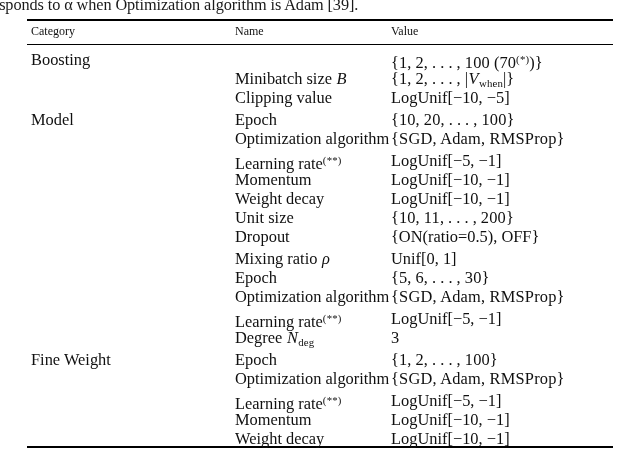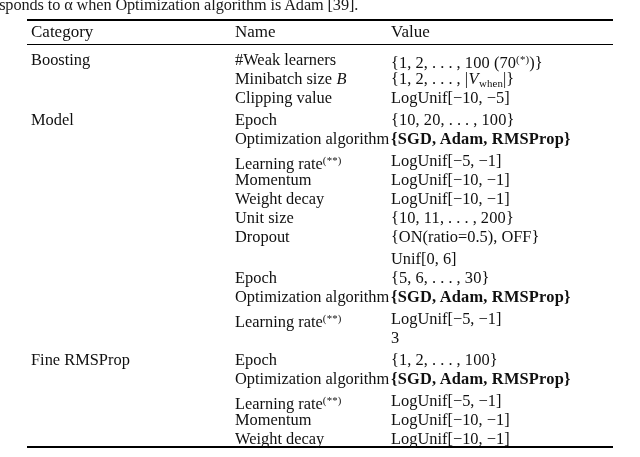--- a/index.html
+++ b/index.html
@@ -70,21 +70,21 @@
   .cell {
     position: absolute;
     white-space: nowrap;
     font-size: 16.4px;
   }
   .col-category { left: 31px; }
   .col-name     { left: 235px; text-align: right; }
   .col-value    { left: 391px; }
 
   .header .cell {
-    font-size: 17px;
+    font-size: 12px;
   }
 
   
   .mi {
     font-style: italic;
     font-family: "Liberation Serif", "DejaVu Serif", serif;
     padding: 0 0.5px;
   }
   .sub {
     font-size: 0.66em;
@@ -93,21 +93,21 @@
     letter-spacing: 0.1px;
   }
   .sup {
     font-size: 0.66em;
     vertical-align: 0.45em;
     font-style: normal;
     letter-spacing: 0.2px;
   }
   .num { letter-spacing: 0.15px; }
   .minus { font-family: "Liberation Serif", "DejaVu Serif", serif; }
-  .ops { letter-spacing: 0.2px; font-weight: bold; }
+  .ops { letter-spacing: 0.2px; }
 </style>
 </head>
 <body>
 
 <div id="page">
 
   <div class="caption-clip">
     <div class="caption-text">esponds to α when Optimization algorithm is Adam [39].</div>
   </div>
 
@@ -118,21 +118,20 @@
   <div class="table">
 
     <div class="row header" style="top:22px">
       <div class="cell col-category">Category</div>
       <div class="cell col-name">Name</div>
       <div class="cell col-value">Value</div>
     </div>
 
     <div class="row" style="top:50px">
       <div class="cell col-category">Boosting</div>
-      <div class="cell col-name">#Weak learners</div>
       <div class="cell col-value">{<span class="num">1</span>, <span class="num">2</span>, . . . , <span class="num">100</span> (<span class="num">70</span><span class="sup">(*)</span>)}</div>
     </div>
 
     <div class="row" style="top:69px">
       <div class="cell col-category"></div>
       <div class="cell col-name">Minibatch size <span class="mi">B</span></div>
       <div class="cell col-value">{<span class="num">1</span>, <span class="num">2</span>, . . . , |<span class="mi">V</span><span class="sub">when</span>|}</div>
     </div>
 
     <div class="row" style="top:88px">
@@ -177,21 +176,22 @@
       <div class="cell col-value">{<span class="num">10</span>, <span class="num">11</span>, . . . , <span class="num">200</span>}</div>
     </div>
 
     <div class="row" style="top:227px">
       <div class="cell col-category"></div>
       <div class="cell col-name">Dropout</div>
       <div class="cell col-value">{ON(ratio=0.5), OFF}</div>
     </div>
 
     <div class="row" style="top:249px">
-      <div class="cell col-value">Unif[0, 6]</div>
+      <div class="cell col-name">Mixing ratio <span class="mi">ρ</span></div>
+      <div class="cell col-value">Unif[0, 1]</div>
     </div>
 
     <div class="row" style="top:268px">
       <div class="cell col-name">Epoch</div>
       <div class="cell col-value">{<span class="num">5</span>, <span class="num">6</span>, . . . , <span class="num">30</span>}</div>
     </div>
 
     <div class="row" style="top:287px">
       <div class="cell col-category"></div>
       <div class="cell col-name">Optimization algorithm</div>
@@ -199,25 +199,26 @@
     </div>
 
     <div class="row" style="top:309px">
       <div class="cell col-category"></div>
       <div class="cell col-name">Learning rate<span class="sup">(**)</span></div>
       <div class="cell col-value">LogUnif[<span class="minus">−</span>5, <span class="minus">−</span>1]</div>
     </div>
 
     <div class="row" style="top:328px">
       <div class="cell col-category"></div>
+      <div class="cell col-name">Degree <span class="mi">N</span><span class="sub">deg</span></div>
       <div class="cell col-value">3</div>
     </div>
 
     <div class="row" style="top:350px">
-      <div class="cell col-category">Fine RMSProp</div>
+      <div class="cell col-category">Fine Weight</div>
       <div class="cell col-name">Epoch</div>
       <div class="cell col-value">{<span class="num">1</span>, <span class="num">2</span>, . . . , <span class="num">100</span>}</div>
     </div>
 
     <div class="row" style="top:369px">
       <div class="cell col-category"></div>
       <div class="cell col-name">Optimization algorithm</div>
       <div class="cell col-value ops">{SGD, Adam, RMSProp}</div>
     </div>
 

